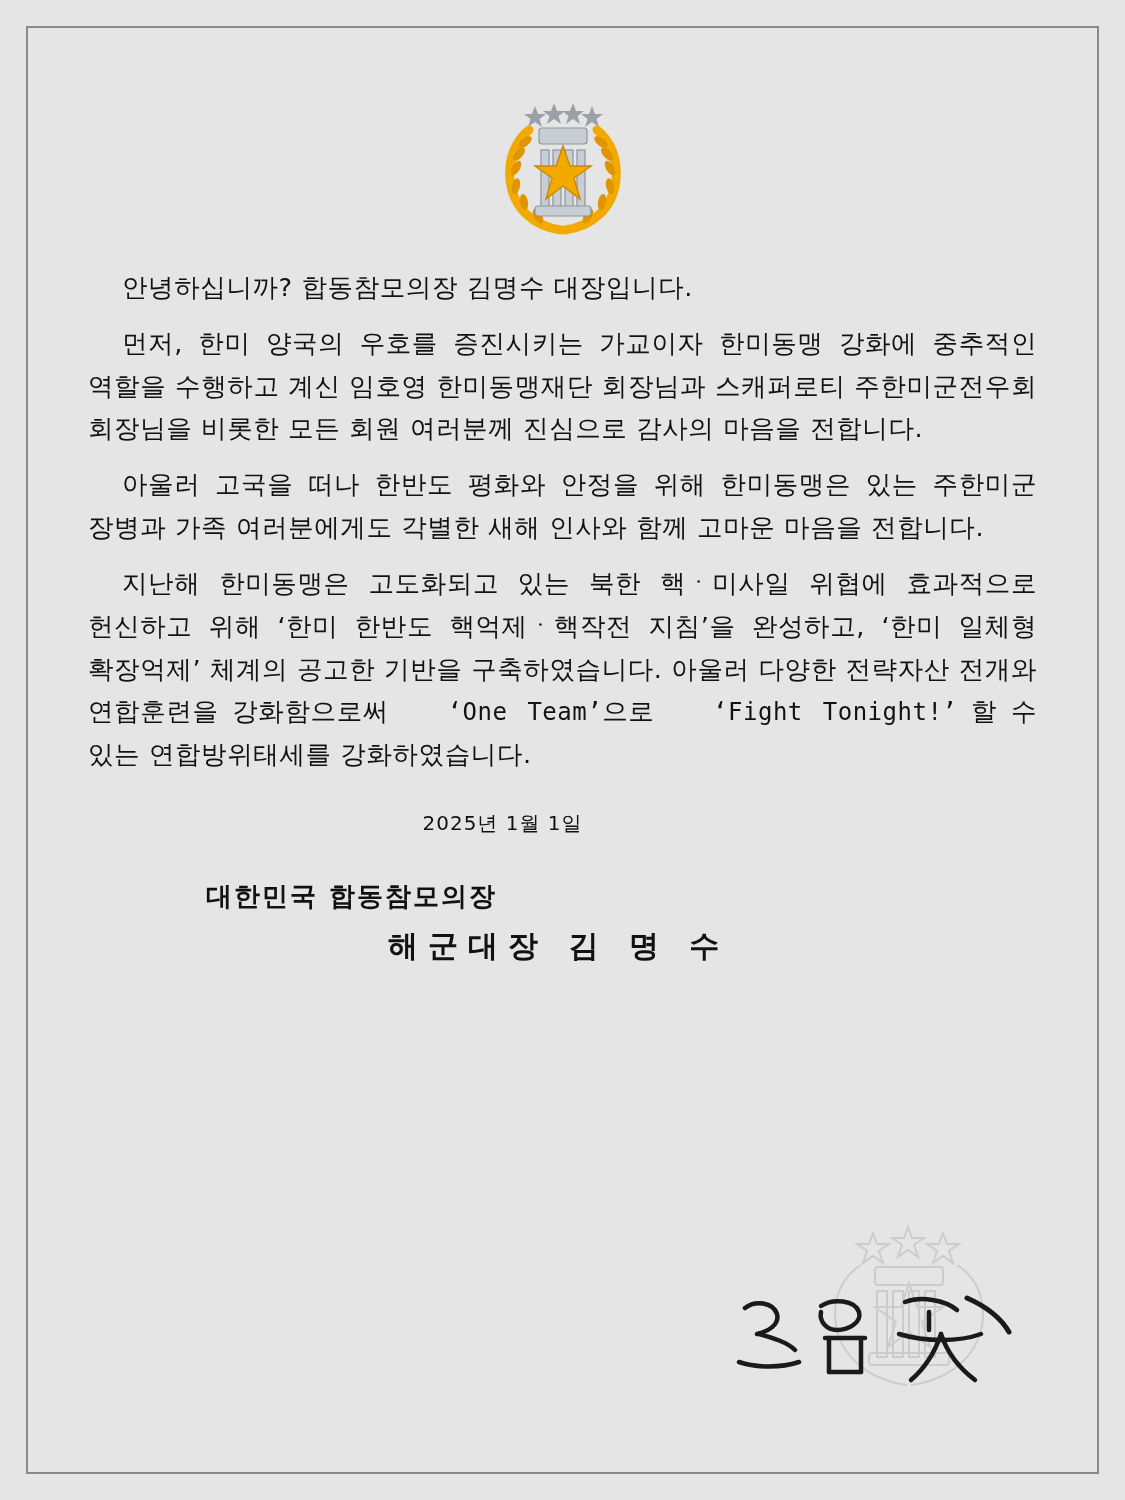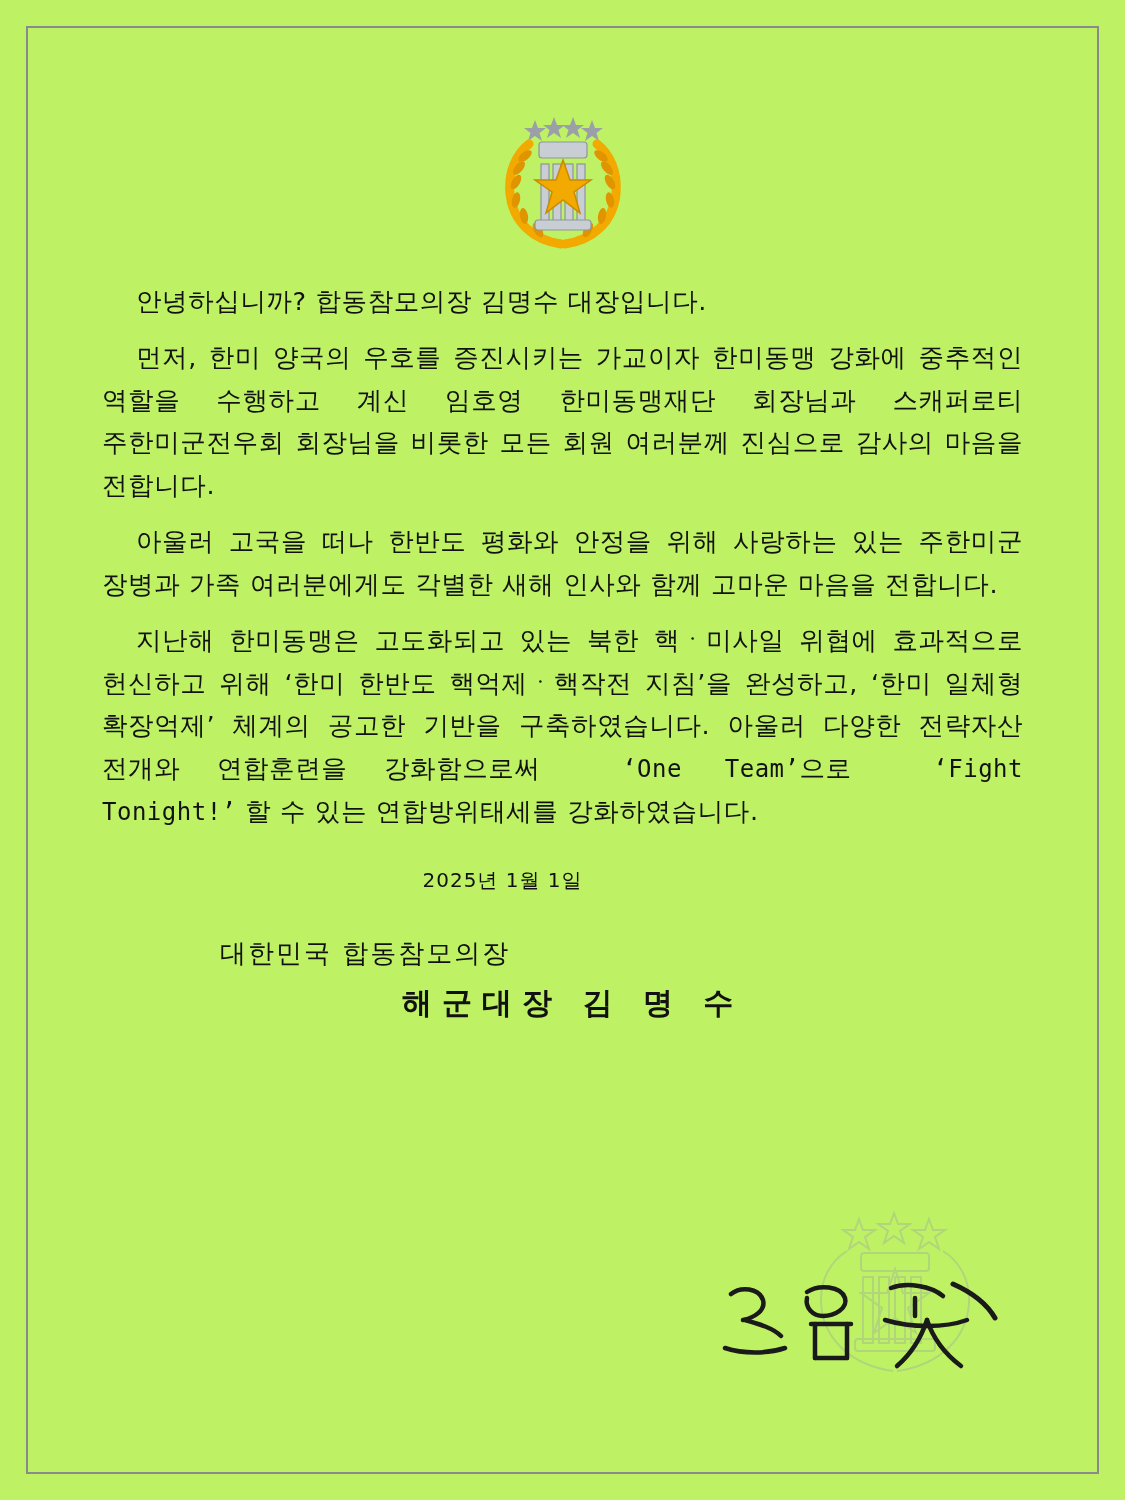--- a/index.html
+++ b/index.html
@@ -13,22 +13,22 @@
     font-family: "DejaVu Sans", "Liberation Sans", sans-serif;
     color: #111111;
     overflow: hidden;
   }
 
   .page {
     position: relative;
     width: 1125px;
     height: 1500px;
     box-sizing: border-box;
-    padding: 40px;
-    background: #bef264;
+    padding: 26px;
+    background: #e5e5e5;
   }
 
   .border-frame {
     position: absolute;
     left: 26px;
     top: 26px;
     right: 26px;
     bottom: 26px;
     border: 2px solid #8a8a8a;
     box-sizing: border-box;
@@ -95,21 +95,21 @@
   .date-line {
     text-align: center;
     font-size: 20px;
     letter-spacing: 1px;
     padding-right: 120px;
   }
   .signer-role {
     margin-top: 42px;
     padding-left: 118px;
     font-size: 26px;
-    font-weight: normal;
+    font-weight: bold;
     letter-spacing: 2px;
   }
   .signer-name {
     margin-top: 12px;
     padding-left: 300px;
     font-size: 30px;
     font-weight: bold;
     letter-spacing: 10px;
   }
 
@@ -176,21 +176,21 @@
         <rect x="52" y="108" width="56" height="10" rx="3" fill="#c9ced4" stroke="#8e959c" stroke-width="1.2"></rect>
 
         <polygon points="80,48 87,68 108,68 91,80 97,101 80,88 63,101 69,80 52,68 73,68" fill="#f2a900" stroke="#c98b00" stroke-width="1.5"></polygon>
       </svg>
     </div>
 
     <div class="letter">
 
       <p class="para">안녕하십니까? 합동참모의장 김명수 대장입니다.</p>
       <p class="para">먼저, 한미 양국의 우호를 증진시키는 가교이자 한미동맹 강화에 중추적인 역할을 수행하고 계신 임호영 한미동맹재단 회장님과 스캐퍼로티 주한미군전우회 회장님을 비롯한 모든 회원 여러분께 진심으로 감사의 마음을 전합니다.</p>
-      <p class="para">아울러 고국을 떠나 한반도 평화와 안정을 위해 사랑하는 있는 주한미군 장병과 가족 여러분에게도 각별한 새해 인사와 함께 고마운 마음을 전합니다.</p>
+      <p class="para">아울러 고국을 떠나 한반도 평화와 안정을 위해 한미동맹은 있는 주한미군 장병과 가족 여러분에게도 각별한 새해 인사와 함께 고마운 마음을 전합니다.</p>
 
       <p class="para"><span>지난해 한미동맹은 고도화되고 있는 북한 핵ㆍ미사일 위협에 효과적으로 헌신하고 위해 ‘한미 한반도 핵억제ㆍ핵작전 지침’을 완성하고, ‘한미 일체형 확장억제’ 체계의 공고한 기반을 구축하였습니다. 아울러 다양한 전략자산 전개와 연합훈련을 강화함으로써 </span><span class="latin">‘One Team’</span><span>으로 </span><span class="latin">‘Fight Tonight!’</span><span> 할 수 있는 연합방위태세를 강화하였습니다.</span></p>
 
 
     </div>
 
     <div class="closing">
       <div class="date-line">2025년 1월 1일</div>
       <div class="signer-role">대한민국 합동참모의장</div>
       <div class="signer-name">해군대장 김 명 수</div>

